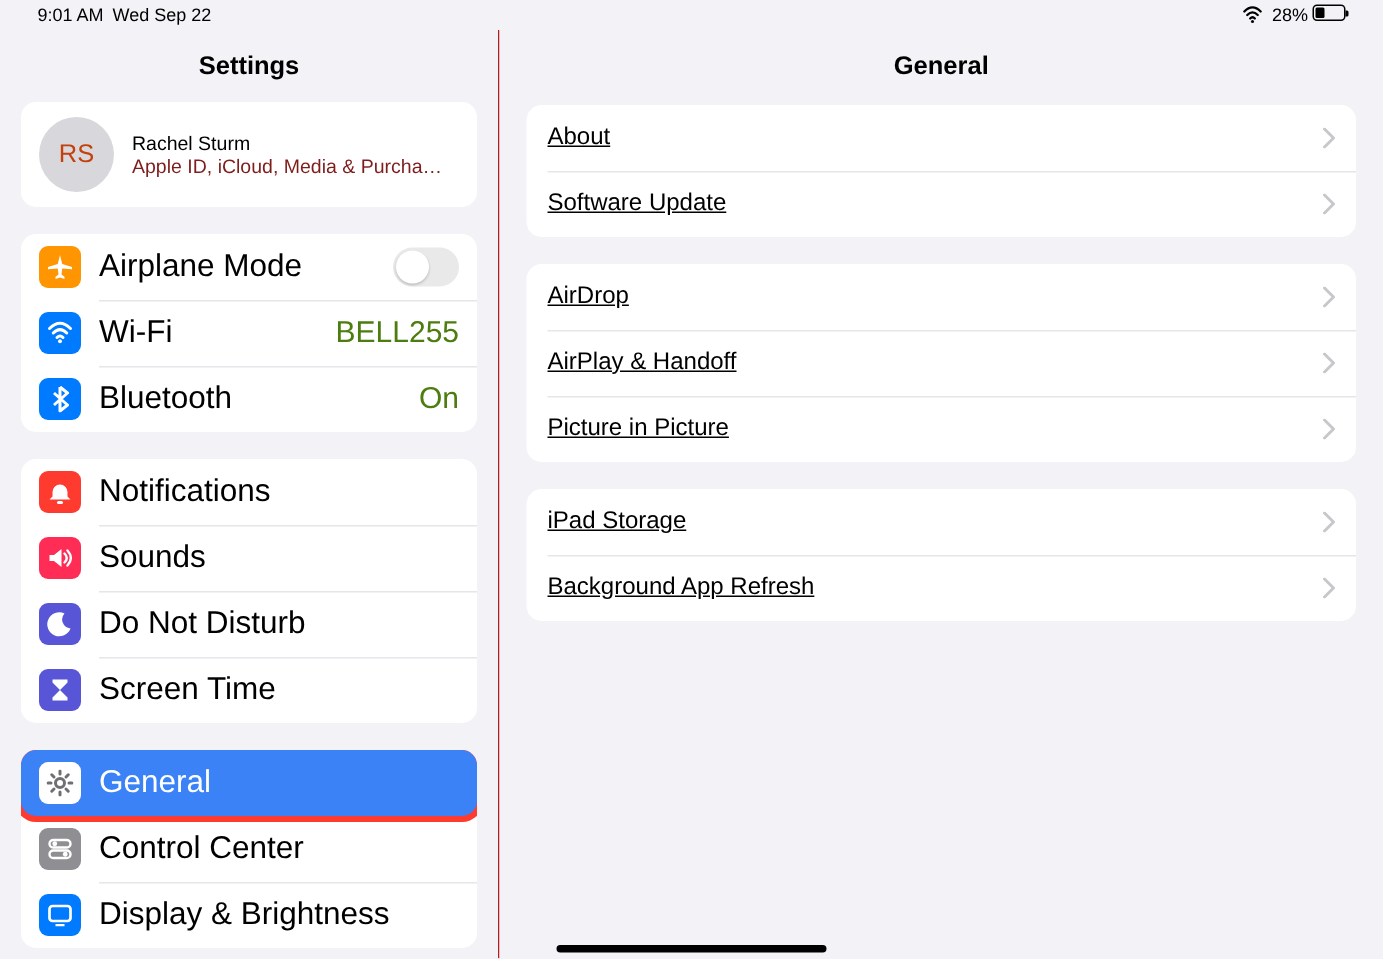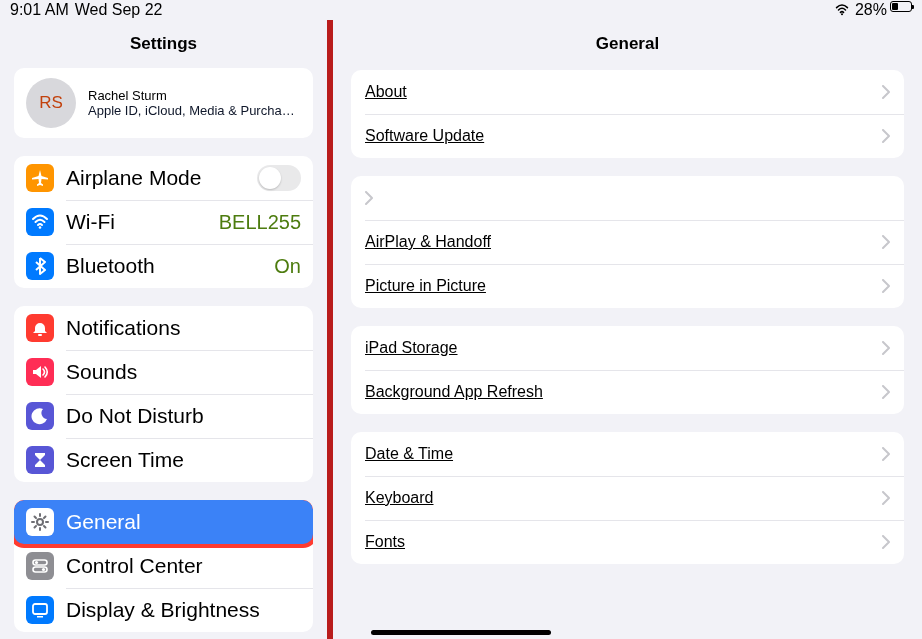--- a/index.html
+++ b/index.html
@@ -1,46 +1,46 @@
 <!DOCTYPE html>
 <html><head>
 <meta charset="utf-8">
 <style>
 * { margin: 0; padding: 0; box-sizing: border-box; }
 html, body { width: 922px; height: 639px; overflow: hidden; font-family: -apple-system, "Helvetica Neue", Arial, sans-serif; background: #f2f2f7; color: #000; }
 
 .root { display: flex; flex-direction: column; width: 922px; height: 639px; }
 
 
-.status-bar { height: 20px; display: flex; justify-content: space-between; align-items: center; padding: 0 10px; font-size: 16px; font-weight: 500; }
+.status-bar { height: 20px; display: flex; justify-content: space-between; align-items: center; padding: 0 25px; font-size: 12px; font-weight: 500; }
 .status-left, .status-right { display: flex; align-items: center; gap: 6px; }
 .battery { display: flex; align-items: flex-start; gap: 3px; }
 .battery-body { width: 22px; height: 11px; border: 1px solid #000; border-radius: 3px; position: relative; }
 .battery-body::after { content: ""; position: absolute; right: -3px; top: 3px; width: 2px; height: 4px; background: #000; border-radius: 0 1px 1px 0; }
 .battery-fill { position: absolute; left: 1px; top: 1px; bottom: 1px; width: 28%; background: #000; border-radius: 1px; }
 .wifi-icon svg { width: 14px; height: 14px; display: block; }
 
 
 .split { display: flex; flex: 1; overflow: hidden; }
-.sidebar { width: 333px; border-right: 6px solid #b91c1c; display: flex; flex-direction: column; background: #f2f2f7; }
+.sidebar { width: 333px; border-right: 1px solid #b91c1c; display: flex; flex-direction: column; background: #f2f2f7; }
 .detail { flex: 1; display: flex; flex-direction: column; background: #f2f2f7; overflow: hidden; }
 
 
 .pane-title { text-align: center; font-size: 17px; font-weight: 600; padding: 14px 0 14px; }
 
 
 .side-scroll { flex: 1; overflow: hidden; padding: 0 14px 0 14px; }
 .card { background: #fff; border-radius: 10px; margin-bottom: 18px; overflow: hidden; }
 
 
 .profile-row { display: flex; align-items: center; padding: 10px 12px; gap: 12px; }
 .avatar { width: 50px; height: 50px; border-radius: 50%; background: #d8d8dc; color: #c2410c; display: flex; align-items: center; justify-content: center; font-size: 17px; font-weight: 500; }
 .profile-text { display: flex; flex-direction: column; overflow: hidden; }
 .profile-name { font-size: 13px; font-weight: 400; }
-.profile-sub { font-size: 13px; color: #0f172a; white-space: nowrap; overflow: hidden; text-overflow: ellipsis; max-width: 220px; text-align: center; }
+.profile-sub { font-size: 13px; color: #7f1d1d; white-space: nowrap; overflow: hidden; text-overflow: ellipsis; max-width: 220px; text-align: center; }
 
 
 .srow { display: flex; align-items: center; padding: 8px 12px; gap: 12px; min-height: 44px; cursor: pointer; position: relative; }
 .srow + .srow::before { content: ""; position: absolute; left: 52px; right: 0; top: 0; height: 1px; background: #e5e5ea; }
 .srow .icon { width: 28px; height: 28px; border-radius: 6px; display: flex; align-items: center; justify-content: center; color: #fff; flex-shrink: 0; }
 .srow .label { flex: 1; font-size: 21px; }
 .srow .value { font-size: 20px; color: #4d7c0f; }
 .srow.selected { background: #3b82f7; }
 .srow.selected .label { color: #fff; }
 .srow.selected .icon { background: #fff !important; color: #6e6e73; }
@@ -261,20 +261,21 @@
               <span class="dlabel">Software Update</span>
               <span class="chevron">
                 <svg viewBox="0 0 8 14">
                   <use href="#ic-chevron"></use>
                 </svg>
               </span>
             </div>
           </div>
           <div class="dcard">
             <div class="drow">
+              <span class="dlabel">AirDrop</span>
               <span class="chevron">
                 <svg viewBox="0 0 8 14">
                   <use href="#ic-chevron"></use>
                 </svg>
               </span>
             </div>
             <div class="drow">
               <span class="dlabel">AirPlay &amp; Handoff</span>
               <span class="chevron">
                 <svg viewBox="0 0 8 14">
@@ -295,46 +296,20 @@
             <div class="drow">
               <span class="dlabel">iPad Storage</span>
               <span class="chevron">
                 <svg viewBox="0 0 8 14">
                   <use href="#ic-chevron"></use>
                 </svg>
               </span>
             </div>
             <div class="drow">
               <span class="dlabel">Background App Refresh</span>
-              <span class="chevron">
-                <svg viewBox="0 0 8 14">
-                  <use href="#ic-chevron"></use>
-                </svg>
-              </span>
-            </div>
-          </div>
-          <div class="dcard">
-            <div class="drow">
-              <span class="dlabel">Date &amp; Time</span>
-              <span class="chevron">
-                <svg viewBox="0 0 8 14">
-                  <use href="#ic-chevron"></use>
-                </svg>
-              </span>
-            </div>
-            <div class="drow">
-              <span class="dlabel">Keyboard</span>
-              <span class="chevron">
-                <svg viewBox="0 0 8 14">
-                  <use href="#ic-chevron"></use>
-                </svg>
-              </span>
-            </div>
-            <div class="drow">
-              <span class="dlabel">Fonts</span>
               <span class="chevron">
                 <svg viewBox="0 0 8 14">
                   <use href="#ic-chevron"></use>
                 </svg>
               </span>
             </div>
           </div>
         </div>
       <div class="home-indicator"></div>
     </div>

